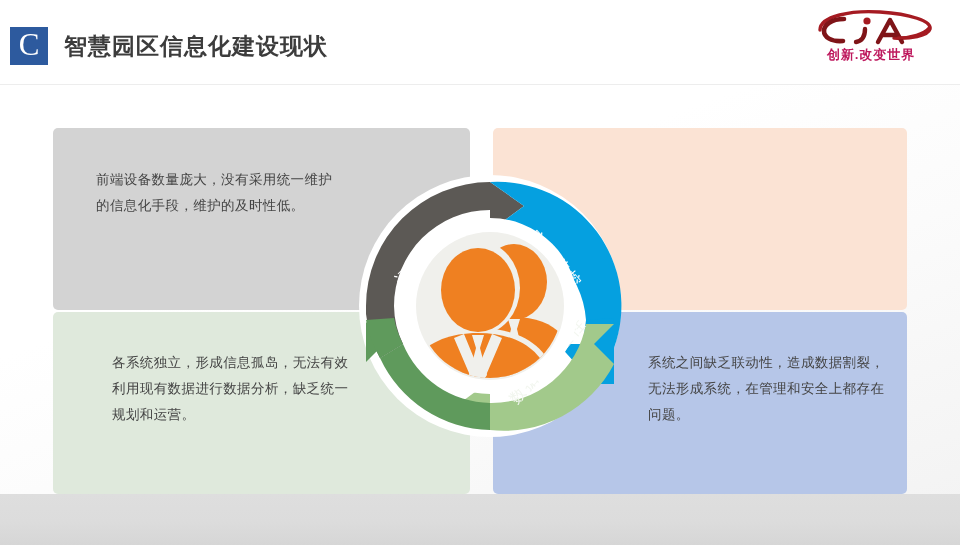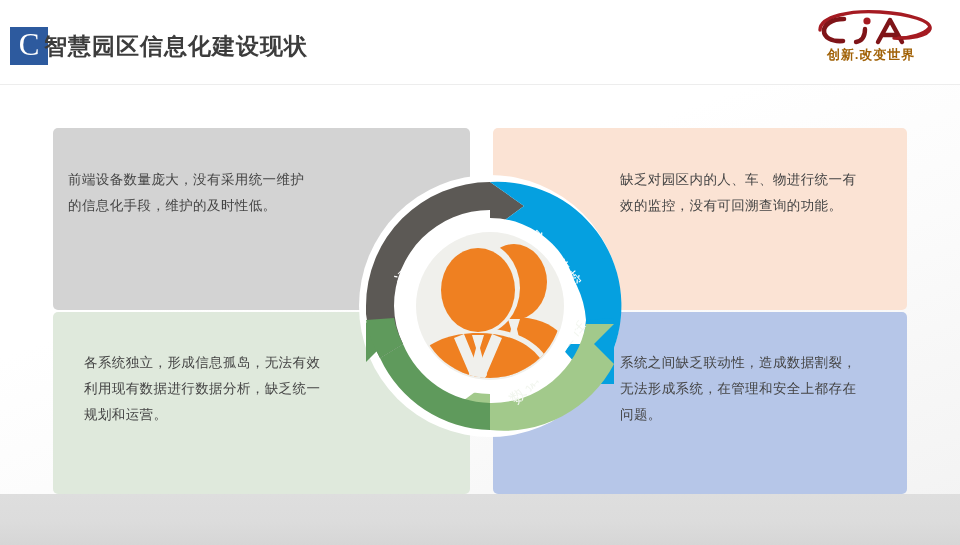--- a/index.html
+++ b/index.html
@@ -52,42 +52,42 @@
     color: #ffffff;
     font-size: 31px;
     line-height: 1;
     font-family: "Liberation Serif", "DejaVu Serif", serif;
     font-weight: 400;
     letter-spacing: 0;
     padding-bottom: 3px;
   }
   #page-title {
     position: absolute;
-    left: 44px; top: 31px;
+    left: 64px; top: 31px;
     font-size: 23px;
     font-weight: bold;
     color: #3c3c3c;
     letter-spacing: 1px;
     white-space: nowrap;
   }
 
   
   #logo {
     position: absolute;
     right: 22px; top: 8px;
     width: 140px; height: 58px;
   }
   #logo-mark { position:absolute; left:0; top:0; width:140px; height:40px; }
   #logo-tagline {
     position: absolute;
     left: 6px; top: 38px;
     width: 134px;
     text-align: center;
     font-size: 13px;
-    color: #a16207;
+    color: #be185d;
     font-weight: bold;
     font-family: "Liberation Serif", "DejaVu Serif", serif;
     letter-spacing: 1px;
     white-space: nowrap;
   }
 
   
   #footer-strip {
     position: absolute;
     left: 0; top: 494px;
@@ -101,20 +101,21 @@
     box-sizing: border-box;
     border-radius: 5px;
   }
   .panel-text {
     position: absolute;
     font-size: 13.5px;
     line-height: 26px;
     color: #444444;
     letter-spacing: 0.4px;
     white-space: pre-line;
+    margin-left: 28px;
   }
   #panel-tl { left: 53px;  top: 128px; width: 417px; height: 182px; }
   #panel-tr { left: 493px; top: 128px; width: 414px; height: 182px; }
   #panel-bl { left: 53px;  top: 312px; width: 417px; height: 182px; }
   #panel-br { left: 493px; top: 312px; width: 414px; height: 182px; }
 
   #panel-tl-text { left: 68px;  top: 167px; width: 300px; }
   #panel-tr-text { left: 620px; top: 167px; width: 300px; }
   #panel-bl-text { left: 84px;  top: 350px; width: 300px; }
   #panel-br-text { left: 620px; top: 350px; width: 300px; font-family: Liberation Serif, serif; }
@@ -167,22 +168,20 @@
   </div>
   <div id="header-rule"></div>
 
   <div class="panel" id="panel-tl" style="background: rgb(211, 211, 211);"></div>
   <div class="panel" id="panel-tr" style="background: rgb(251, 227, 212);"></div>
   <div class="panel" id="panel-bl" style="background: rgb(223, 233, 220);"></div>
   <div class="panel" id="panel-br" style="background: rgb(182, 198, 232);"></div>
 
   <div class="panel-text" id="panel-tl-text">前端设备数量庞大，没有采用统一维护
 的信息化手段，维护的及时性低。</div>
-  <div class="panel-text" id="panel-tr-text">缺乏对园区内的人、车、物进行统一有
-效的监控，没有可回溯查询的功能。</div>
   <div class="panel-text" id="panel-bl-text">各系统独立，形成信息孤岛，无法有效
 利用现有数据进行数据分析，缺乏统一
 规划和运营。</div>
   <div class="panel-text" id="panel-br-text">系统之间缺乏联动性，造成数据割裂，
 无法形成系统，在管理和安全上都存在
 问题。</div>
 
   <div id="wheel">
     <svg viewBox="0 0 268 268">
       <defs>

